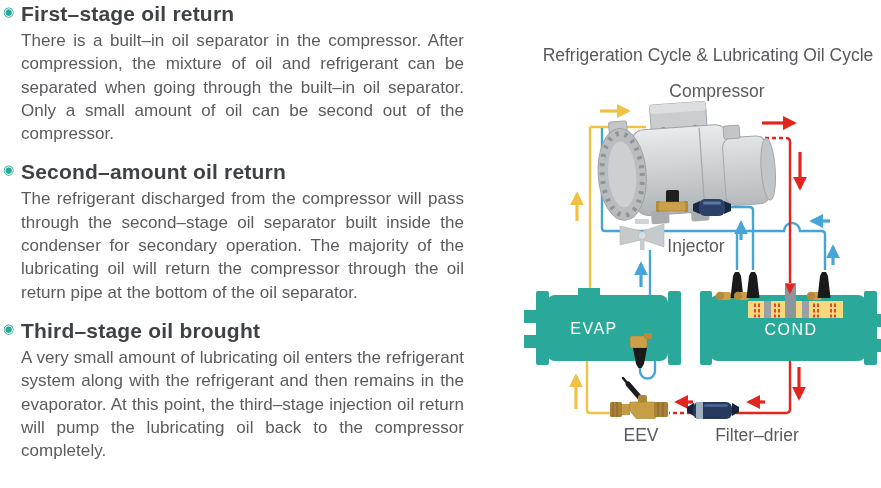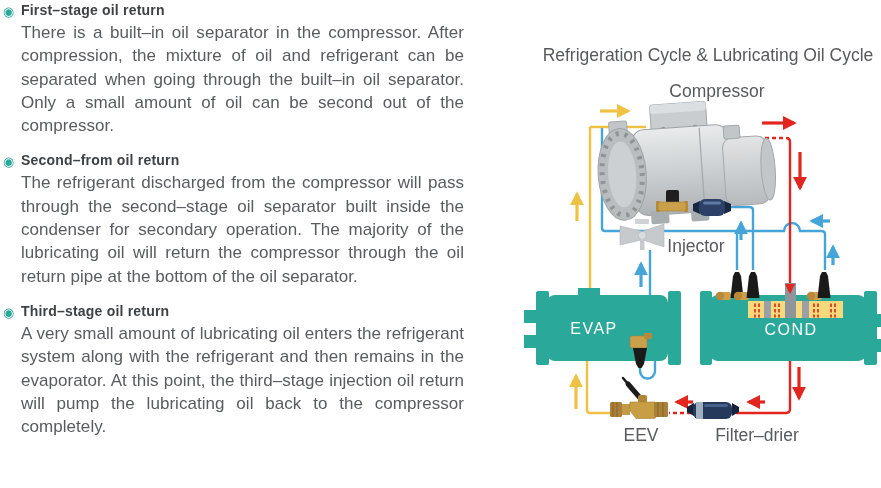--- a/index.html
+++ b/index.html
@@ -2,21 +2,21 @@
 <html><head>
 <meta charset="utf-8">
 <style>
   html,body{margin:0;padding:0;background:#ffffff;}
   body{width:881px;height:488px;position:relative;overflow:hidden;
        font-family:"Liberation Sans",sans-serif;}
   
   .text-col{position:absolute;left:0;top:2px;width:464px;}
   .section{position:relative;padding-left:21px;margin-bottom:15px;}
   .section .bullet{position:absolute;left:3px;top:2px;color:#2aa99a;font-size:13px;}
-  .section h3{margin:0 0 3px 0;font-size:14px;font-weight:bold;color:#3e4245;letter-spacing:.2px;}
+  .section h3{margin:0 0 3px 0;font-size:21px;font-weight:bold;color:#3e4245;letter-spacing:.2px;}
   .section p{margin:0;font-size:17px;line-height:23.3px;color:#595b5e;text-align:justify;letter-spacing:.05px;}
   
   .diagram{position:absolute;left:470px;top:0;width:411px;height:488px;}
   svg text{font-family:"Liberation Sans",sans-serif;}
   .dlabel{fill:#58595c;font-size:17.5px;}
   .vlabel{fill:#ffffff;font-size:16px;letter-spacing:1.5px;}
   .pipe-y{stroke:#efc245;stroke-width:2.4;fill:none;}
   .pipe-b{stroke:#45a5d9;stroke-width:2.4;fill:none;}
   .pipe-r{stroke:#e2251f;stroke-width:2.4;fill:none;}
   .arr-y{stroke:#efc245;stroke-width:3.2;fill:none;}
@@ -27,26 +27,26 @@
 <body>
 
 <div class="text-col">
   <div class="section">
     <span class="bullet">◉</span>
     <h3>First–stage oil return</h3>
     <p>There is a built–in oil separator in the compressor. After compression, the mixture of oil and refrigerant can be separated when going through the built–in oil separator. Only a small amount of oil can be second out of the compressor.</p>
   </div>
   <div class="section">
     <span class="bullet">◉</span>
-    <h3>Second–from oil return</h3>
+    <h3>Second–amount oil return</h3>
     <p>The refrigerant discharged from the compressor will pass through the second–stage oil separator built inside the condenser for secondary operation. The majority of the lubricating oil will return the compressor through the oil return pipe at the bottom of the oil separator.</p>
   </div>
   <div class="section">
     <span class="bullet">◉</span>
-    <h3>Third–stage oil return</h3>
+    <h3>Third–stage oil brought</h3>
     <p>A very small amount of lubricating oil enters the refrigerant system along with the refrigerant and then remains in the evaporator. At this point, the third–stage injection oil return will pump the lubricating oil back to the compressor completely.</p>
   </div>
 </div>
 
 <svg class="diagram" viewBox="470 0 411 488">
   <defs>
     <marker id="mY" viewBox="0 0 10 10" refX="8" refY="5" markerWidth="4.4" markerHeight="4.4" orient="auto">
         <path d="M0,0L10,5L0,10Z" fill="#efc245"></path>
       </marker>
     <marker id="mB" viewBox="0 0 10 10" refX="8" refY="5" markerWidth="4.4" markerHeight="4.4" orient="auto">

